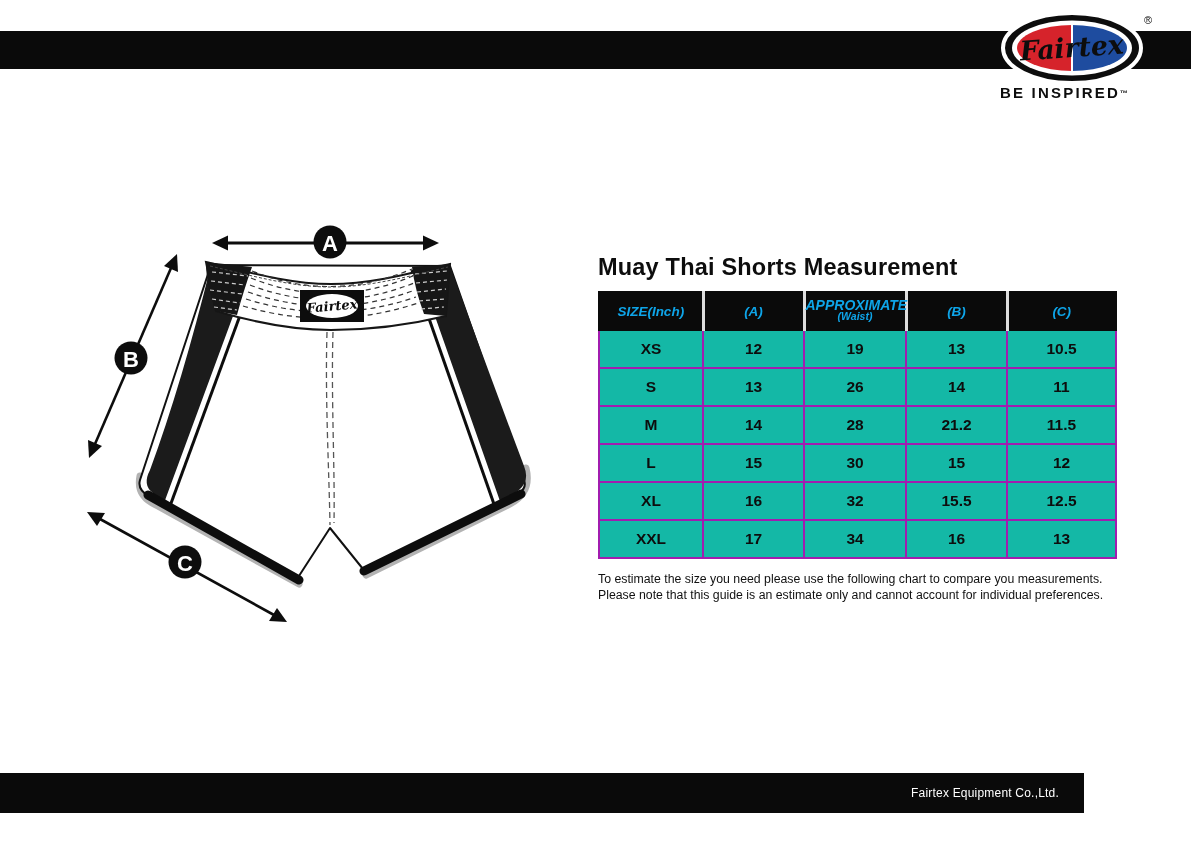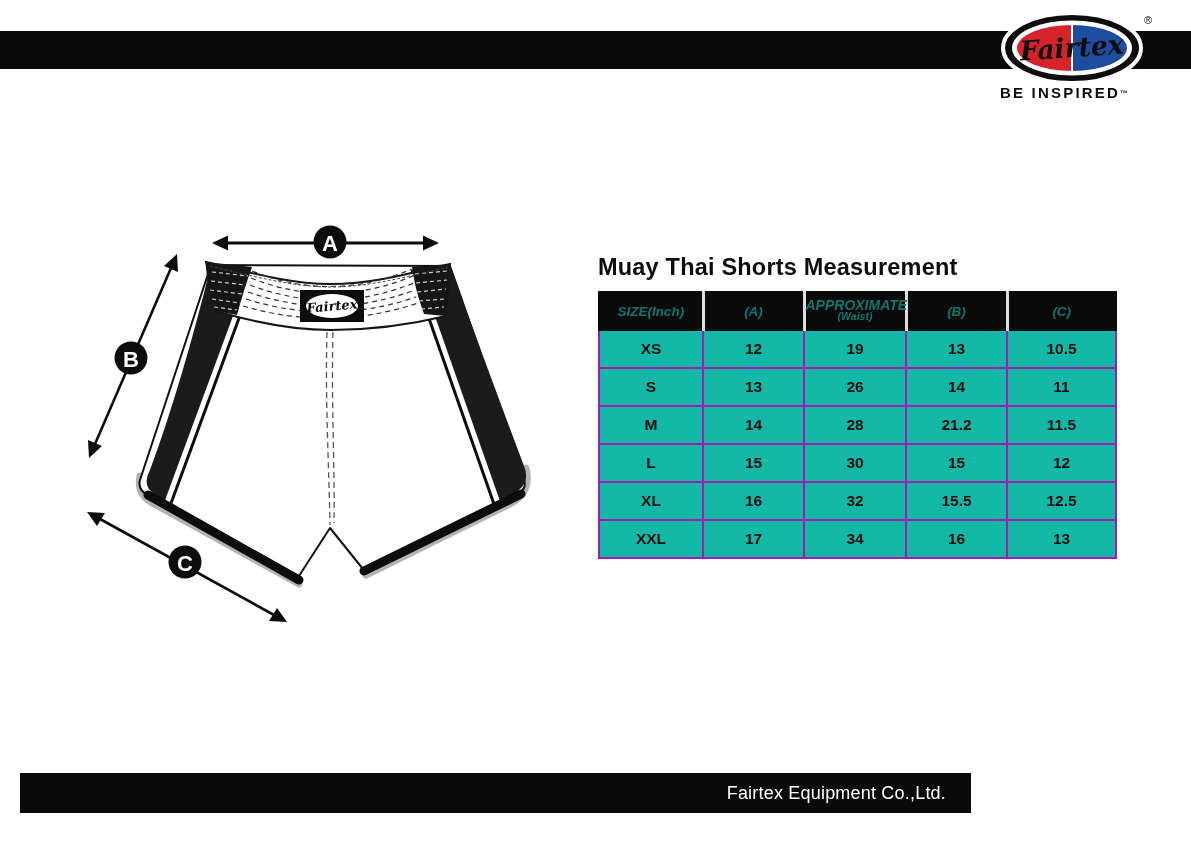--- a/index.html
+++ b/index.html
@@ -1,30 +1,30 @@
 <!DOCTYPE html>
 <html><head>
 <meta charset="utf-8">
 <style>
   html,body{margin:0;padding:0;background:#fff;}
   .page{position:relative;width:1191px;height:842px;background:#ffffff;overflow:hidden;
         font-family:"Liberation Sans",sans-serif;color:#0d0d0d;}
   .top-bar{position:absolute;left:0;top:31px;width:1191px;height:38px;background:#0a0a0a;}
-  .bottom-bar{position:absolute;left:0;top:773px;width:951px;height:40px;background:#0a0a0a;
+  .bottom-bar{position:absolute;left:0;top:773px;width:1084px;height:40px;background:#0a0a0a;
         color:#fff;display:flex;align-items:center;justify-content:flex-end;
-        box-sizing:border-box;padding-right:25px;font-size:18px;letter-spacing:.2px;margin-left:20px;}
+        box-sizing:border-box;padding-right:25px;font-size:12px;letter-spacing:.2px;}
   .logo-wrap{position:absolute;left:993px;top:6px;width:165px;height:104px;}
   .tagline{position:absolute;left:7px;top:78px;width:156px;font-weight:bold;font-size:15px;
         letter-spacing:2.2px;color:#0d0d0d;white-space:nowrap;}
   .tagline .tm{font-size:8px;letter-spacing:0;vertical-align:2px;}
   .shorts-svg{position:absolute;left:60px;top:208px;}
   .panel{position:absolute;left:598px;top:254px;width:525px;}
   .panel h1{margin:0;font-size:23.5px;font-weight:bold;color:#0d0d0d;letter-spacing:.2px;}
   table.size{border-collapse:collapse;margin-top:10px;width:517px;table-layout:fixed;}
-  table.size th{background:#0a0a0a;color:#0f766e;font-style:italic;font-weight:bold;
+  table.size th{background:#0a0a0a;color:#0ea5e9;font-style:italic;font-weight:bold;
         height:36px;padding:0;text-align:center;vertical-align:middle;border:2px solid #0a0a0a;}
   table.size th + th{border-left:3px solid #dedede;}
   table.size th .main{display:block;font-size:13.5px;}
   table.size th.approx .main{font-size:14px;line-height:11px;}
   table.size th.approx .sub{display:block;font-size:10.5px;line-height:11px;}
   table.size td{border:2px solid #a21caf;height:36px;text-align:center;
         font-weight:bold;font-size:15.5px;color:#0d0d0d;padding:0;background:#14b8a6;}
   .note{margin-top:12px;font-size:12.3px;line-height:16px;color:#111;white-space:nowrap;}
 </style>
 </head>
@@ -211,19 +211,23 @@
         <tr>
           <td>XXL</td>
           <td>17</td>
           <td>34</td>
           <td>16</td>
           <td>13</td>
         </tr>
       </tbody>
     </table>
 
+    <div class="note">
+      <div>To estimate the size you need please use the following chart to compare you measurements.</div>
+      <div>Please note that this guide is an estimate only and cannot account for individual preferences.</div>
+    </div>
   </div>
 
   <div class="bottom-bar">
     <span>Fairtex Equipment Co.,Ltd.</span>
   </div>
 
 </div>
 
 </body></html>

